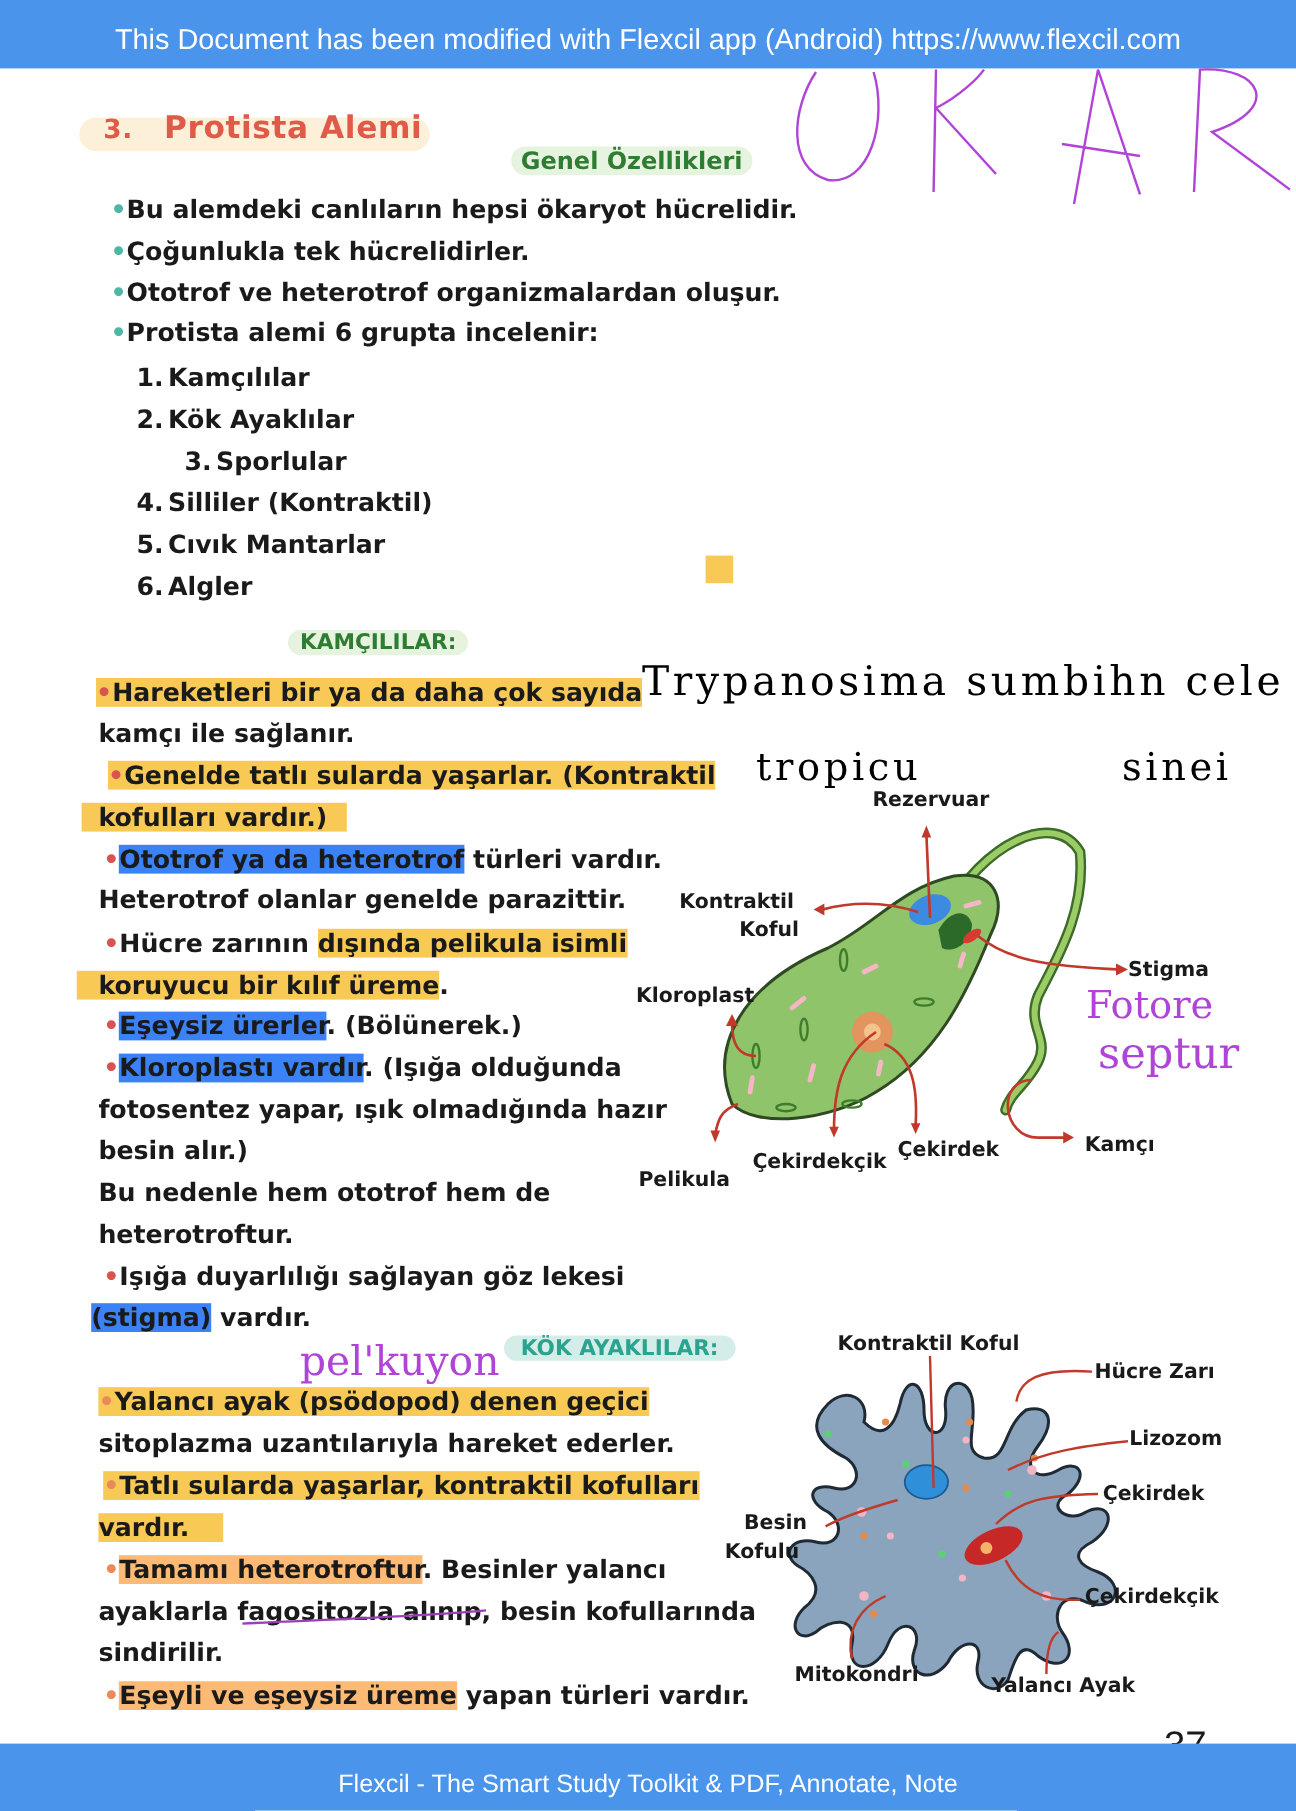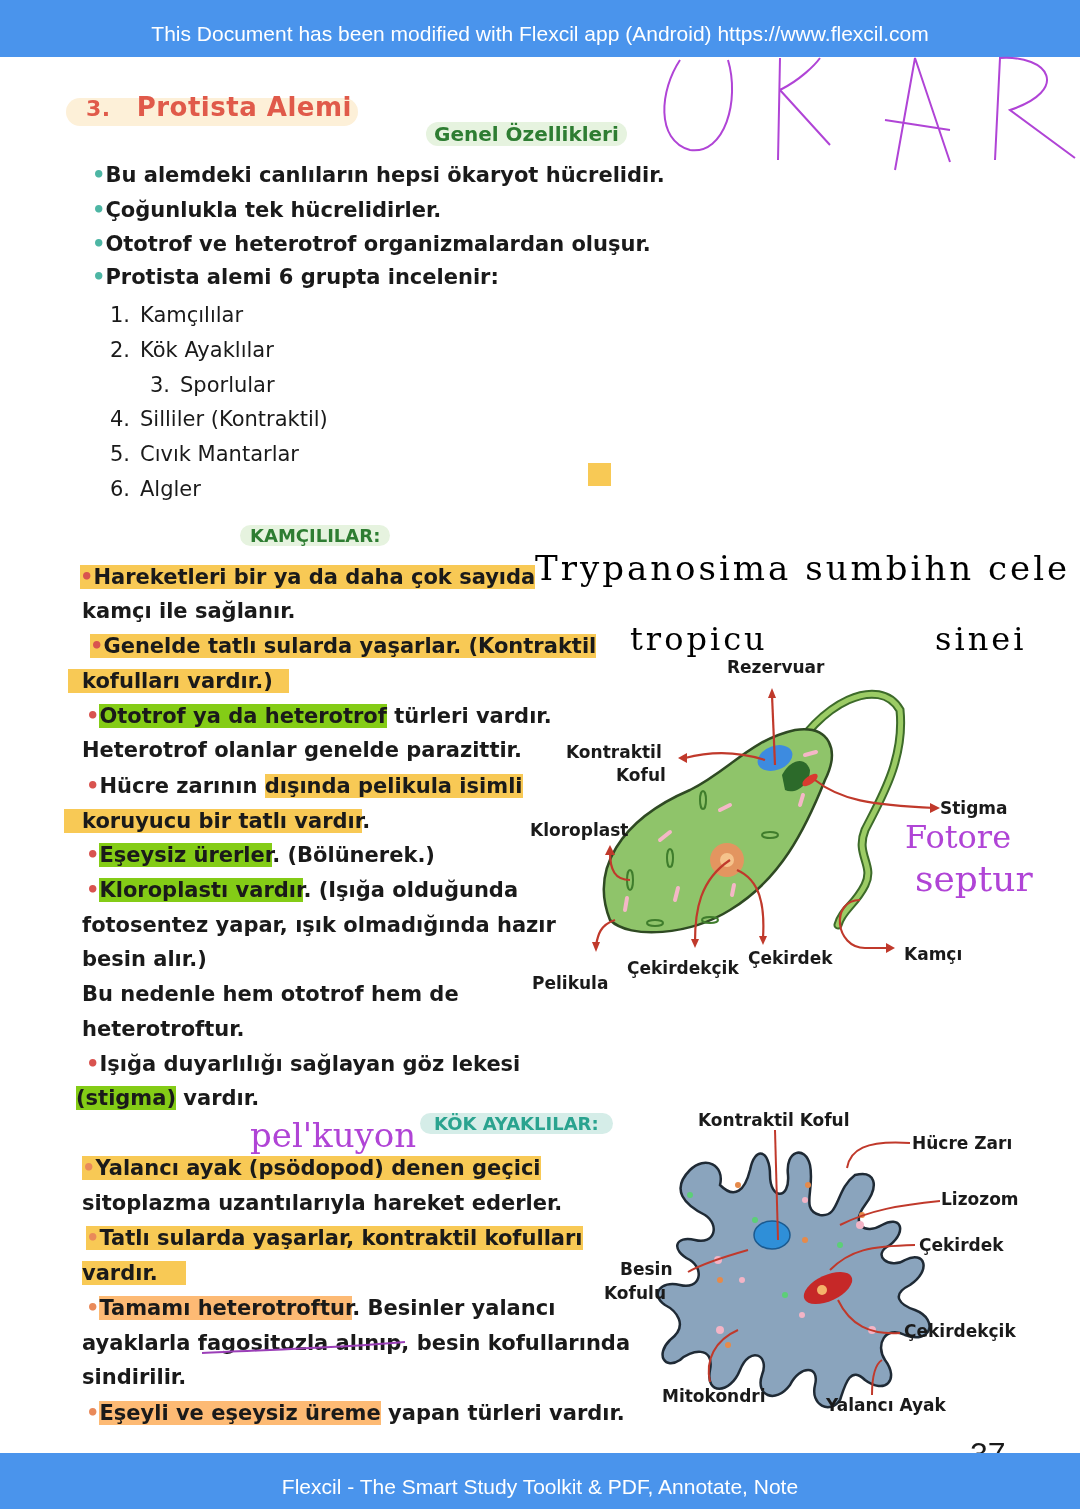--- a/index.html
+++ b/index.html
@@ -1,34 +1,34 @@
 <!DOCTYPE html>
 <html><head>
 <meta charset="utf-8">
 <style>
   html, body { margin:0; padding:0; }
   body { width:1080px; height:1509px; position:relative; background:#ffffff; overflow:hidden;
          font-family:"DejaVu Sans", sans-serif; color:#1a1a1a; }
   .banner { position:absolute; left:0; width:1080px; background:#4a94ec; color:#fff;
             font-family:"Liberation Sans", sans-serif; text-align:center; }
-  .banner.top { top:0; height:57px; line-height:68px; font-size:21px; }
+  .banner.top { top:0; height:57px; line-height:68px; font-size:24px; }
   .banner.bottom { top:1453px; height:56px; line-height:68px; font-size:21px; }
   .abs { position:absolute; }
   .title-pill { left:66px; top:98px; width:292px; height:28px; background:#fdf0d8; border-radius:14px; }
   .title { left:86px; top:92px; font-size:26px; font-weight:bold; color:#e05a4a; letter-spacing:0.5px; }
   .title .num { margin-right:26px; font-size:22px; }
   .subhead { font-size:20px; font-weight:bold; color:#2e7d32; background:#e6f3df; border-radius:12px; padding:0 8px; }
   .line { position:absolute; font-size:21px; font-weight:bold; white-space:nowrap; line-height:30px; }
   .dot-teal { color:#4db6a4; }
   .dot-red { color:#d9534f; }
   .dot-org { color:#e98a5a; }
   .hl-y { background:#f8c955; }
-  .hl-ly { background:#84cc16; }
+  .hl-ly { background:#3b82f6; }
   .hl-o { background:#fdba74; }
-  .list-item { position:absolute; left:110px; font-size:21px; font-weight:normal; line-height:30px; }
+  .list-item { position:absolute; left:110px; font-size:21px; font-weight:bold; line-height:30px;text-align:center; }
   .list-item .n { display:inline-block; width:30px; }
   .label { position:absolute; font-size:17px; font-weight:bold; white-space:nowrap; color:#1a1a1a; }
   .hand-orange { position:absolute; color:#000000; font-family:"DejaVu Serif", serif; font-size:34px; font-weight:normal; letter-spacing:3px; white-space:nowrap; }
   .hand-purple { position:absolute; color:#b044d6; font-family:"DejaVu Serif", serif; font-weight:normal; white-space:nowrap; }
   .page-num { position:absolute; left:970px; top:1398px; font-size:32px; font-family:"Liberation Sans", sans-serif;margin-top:38px; }
   .sticky { position:absolute; left:588px; top:463px; width:23px; height:23px; background:#f8c955; }
 </style>
 </head>
 <body>
 
@@ -69,21 +69,21 @@
   <span class="subhead" style="font-size:18px;padding:0 10px;">KAMÇILILAR:</span>
 </div>
 
 <div class="line" style="left:80px; top:562px;"><span class="hl-y"><span class="dot-red">•</span><span>Hareketleri bir ya da daha çok sayıda</span></span></div>
 <div class="line" style="left:82px; top:596px;"><span>kamçı ile sağlanır.</span></div>
 <div class="line" style="left:90px; top:631px;"><span class="hl-y"><span class="dot-red">•</span><span>Genelde tatlı sularda yaşarlar. (Kontraktil</span></span></div>
 <div class="line" style="left:68px; top:666px;"><span class="hl-y" style="padding:0 16px 0 14px;">kofulları vardır.)</span></div>
 <div class="line" style="left:86px; top:701px;"><span class="dot-red">•</span><span class="hl-ly">Ototrof ya da heterotrof</span><span> türleri vardır.</span></div>
 <div class="line" style="left:82px; top:735px;"><span>Heterotrof olanlar genelde parazittir.</span></div>
 <div class="line" style="left:86px; top:771px;"><span class="dot-red">•</span><span>Hücre zarının </span><span class="hl-y">dışında pelikula isimli</span></div>
-<div class="line" style="left:64px; top:806px;"><span class="hl-y" style="padding-left:18px;">koruyucu bir tatlı vardır</span><span>.</span></div>
+<div class="line" style="left:64px; top:806px;"><span class="hl-y" style="padding-left:18px;">koruyucu bir kılıf üreme</span><span>.</span></div>
 <div class="line" style="left:86px; top:840px;"><span class="dot-red">•</span><span class="hl-ly">Eşeysiz ürerler</span><span>. (Bölünerek.)</span></div>
 <div class="line" style="left:86px; top:875px;"><span class="dot-red">•</span><span class="hl-ly">Kloroplastı vardır</span><span>. (Işığa olduğunda</span></div>
 <div class="line" style="left:82px; top:910px;"><span>fotosentez yapar, ışık olmadığında hazır</span></div>
 <div class="line" style="left:82px; top:944px;"><span>besin alır.)</span></div>
 <div class="line" style="left:82px; top:979px;"><span>Bu nedenle hem ototrof hem de</span></div>
 <div class="line" style="left:82px; top:1014px;"><span>heterotroftur.</span></div>
 <div class="line" style="left:86px; top:1049px;"><span class="dot-red">•</span><span>Işığa duyarlılığı sağlayan göz lekesi</span></div>
 <div class="line" style="left:76px; top:1083px;text-align:right;"><span class="hl-ly">(stigma)</span><span> vardır.</span></div>
 
 <div class="hand-orange" style="left:535px; top:548px;">Trypanosima sumbihn cele</div>

